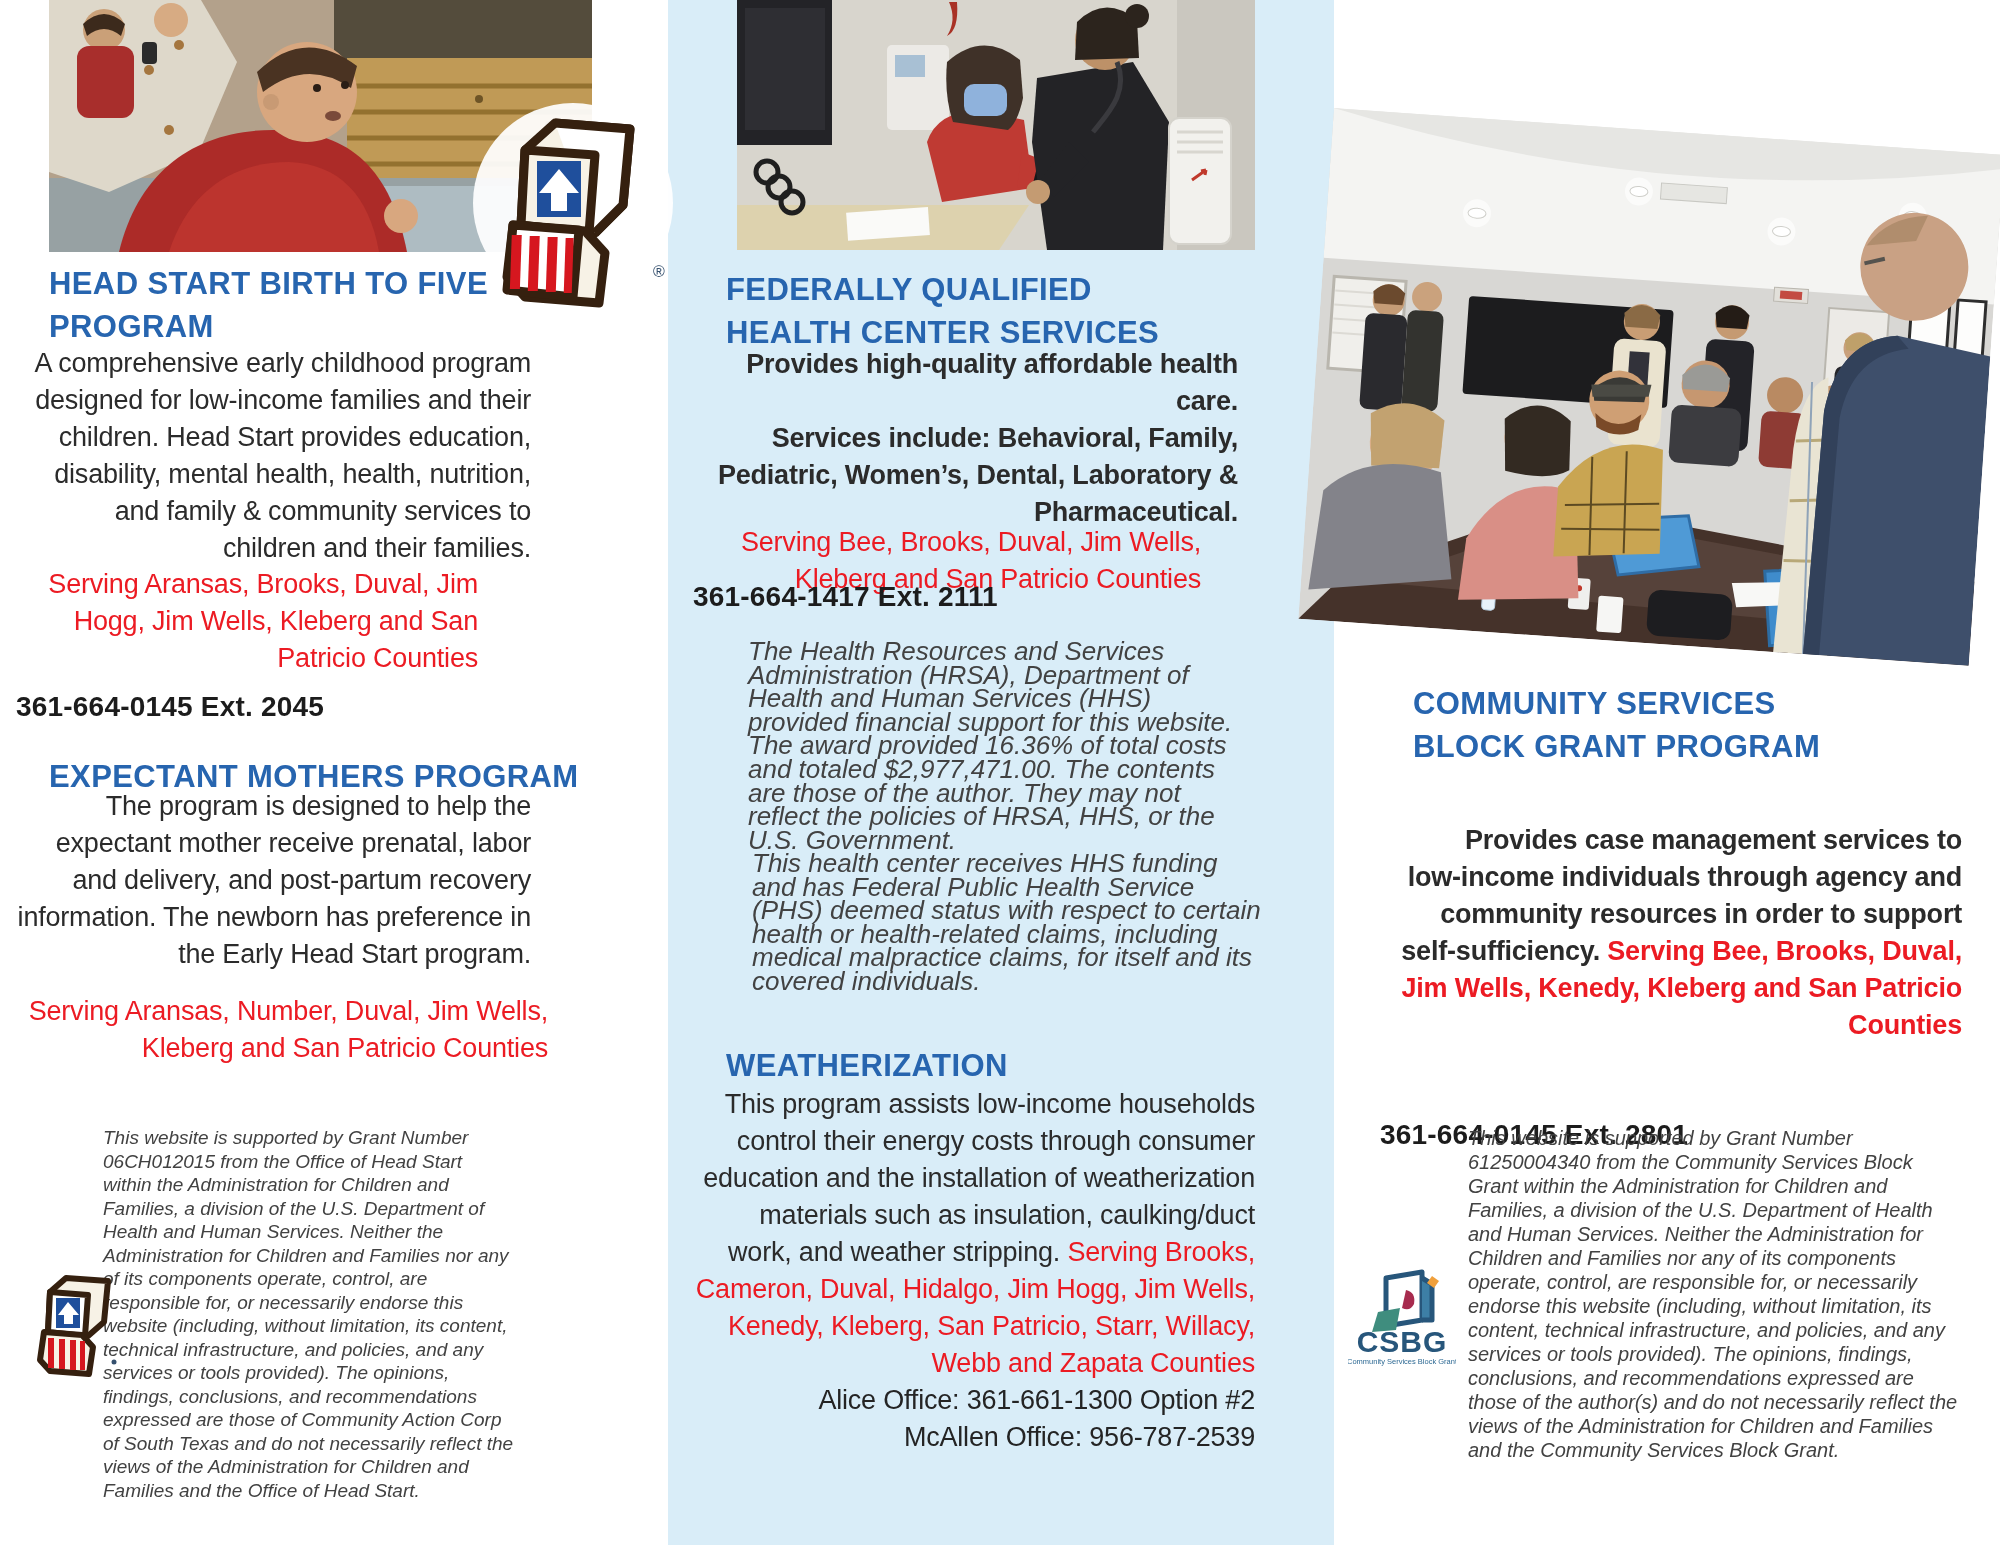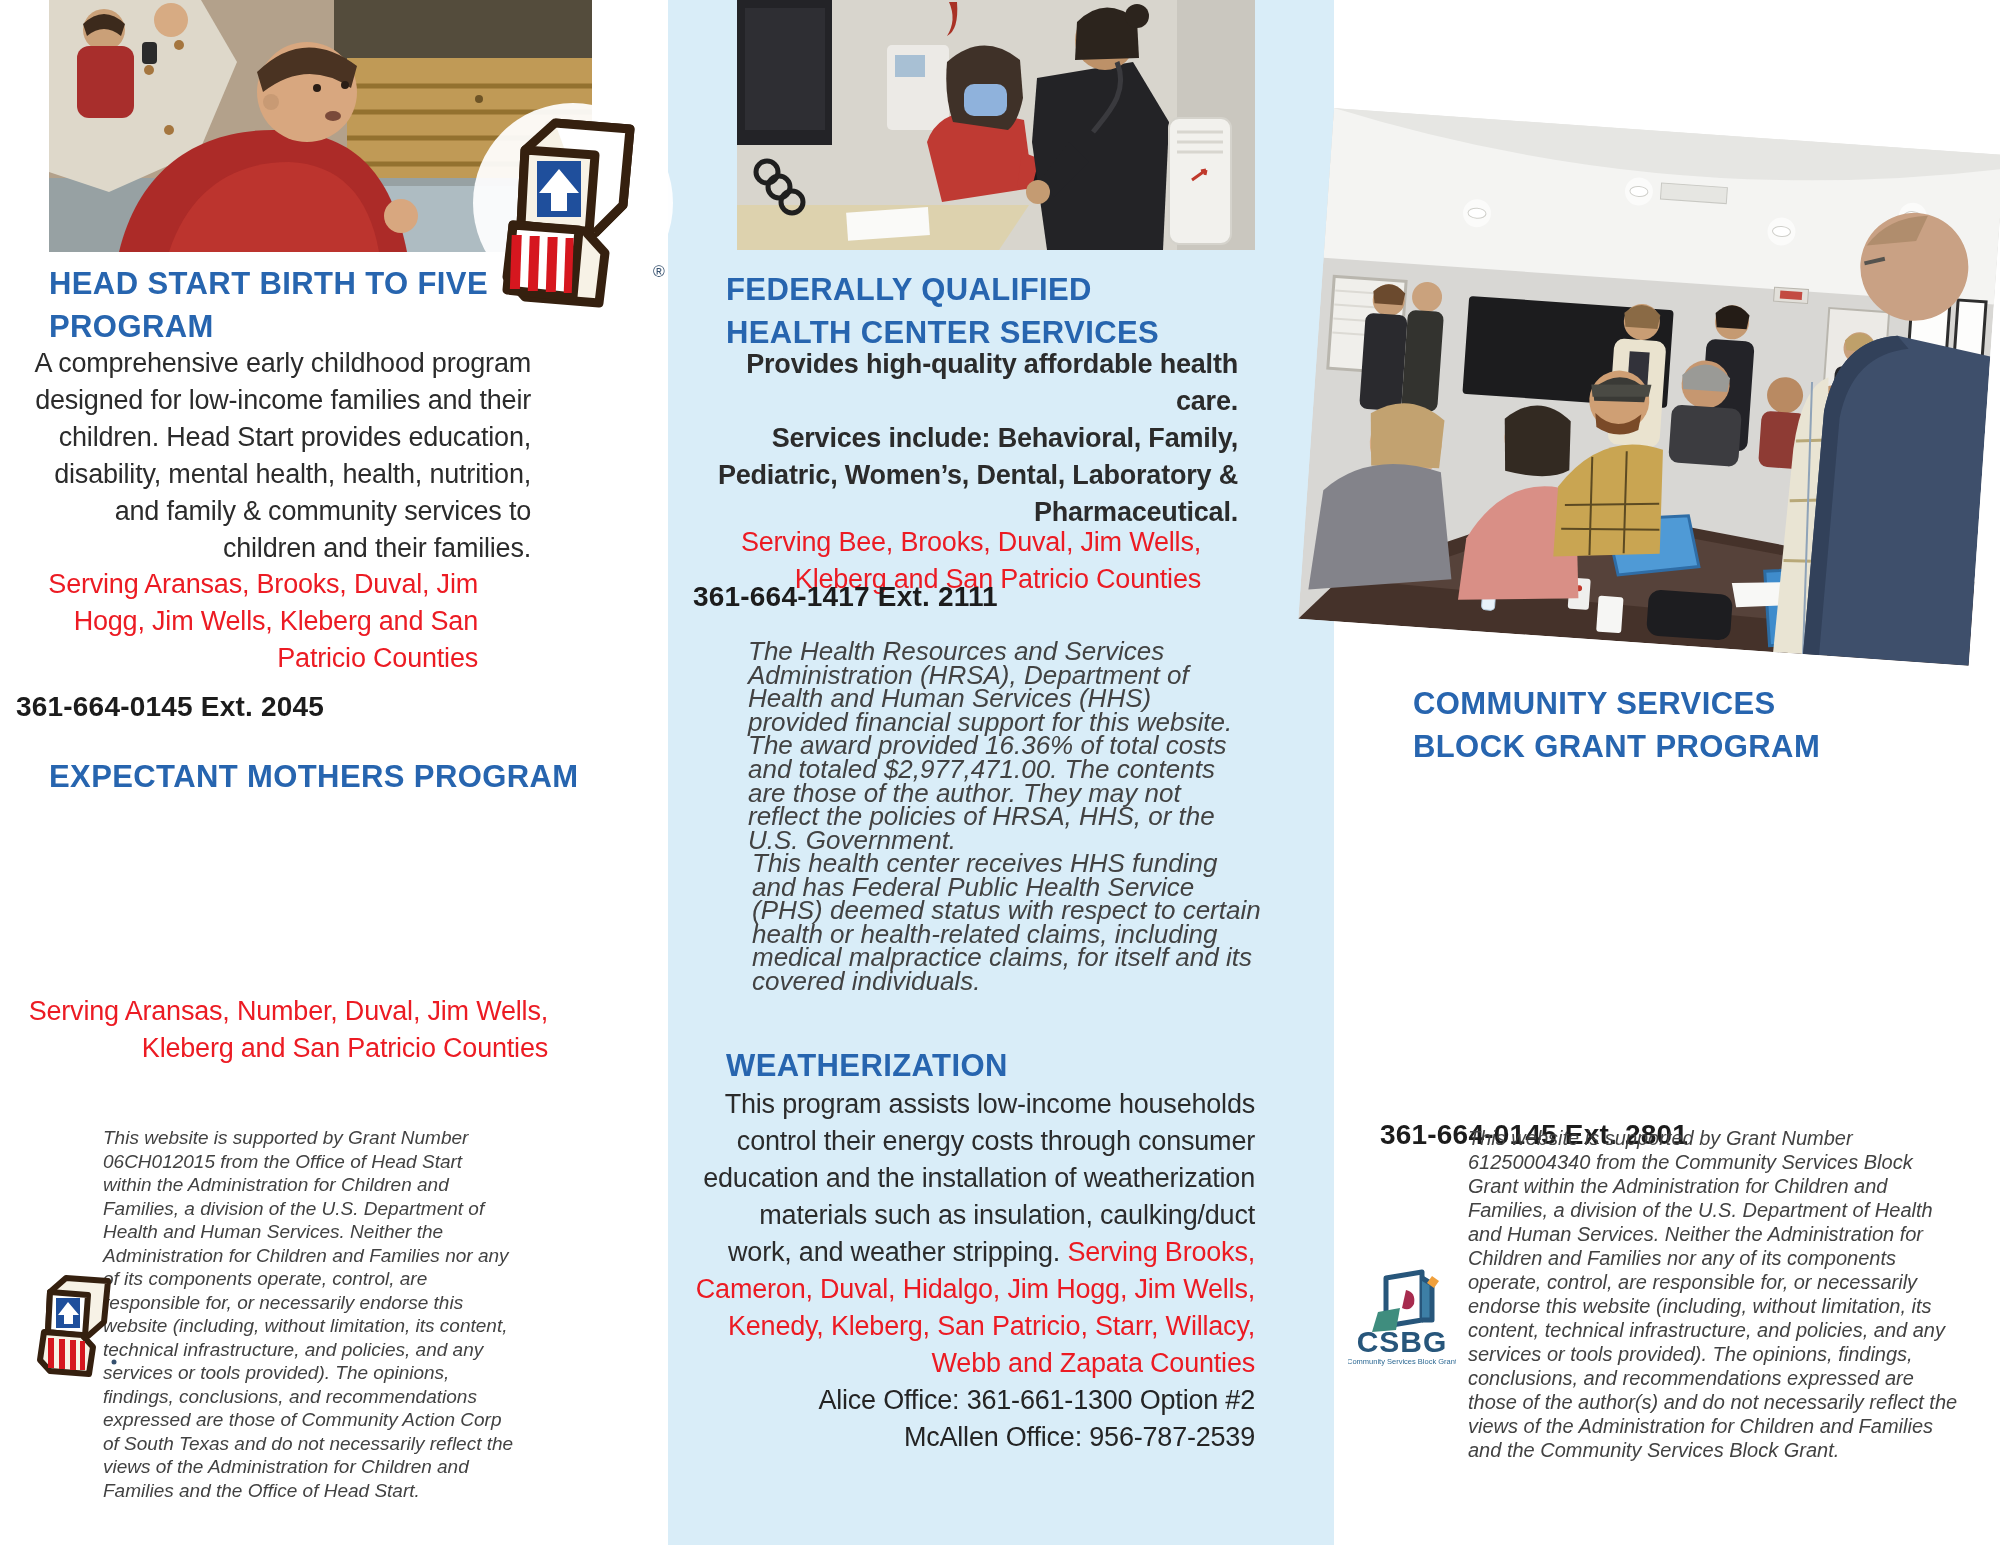--- a/index.html
+++ b/index.html
@@ -95,20 +95,21 @@
 PROGRAM</div>
 
   <div class="abs b" style="left:16px;top:345px;width:515px;">A comprehensive early childhood program designed for low-income families and their children. Head Start provides education, disability, mental health, health, nutrition, and family &amp; community services to children and their families.</div>
 
   <div class="abs b red" style="left:16px;top:566px;width:462px;">Serving Aransas, Brooks, Duval, Jim Hogg, Jim Wells, Kleberg and San Patricio Counties</div>
 
   <div class="abs ph" style="left:16px;top:688px;width:515px;">361-664-0145 Ext. 2045</div>
 
   <div class="abs h" style="left:16px;top:755px;width:600px;">EXPECTANT MOTHERS PROGRAM</div>
 
+  <div class="abs b" style="left:16px;top:788px;width:515px;">The program is designed to help the expectant mother receive prenatal, labor and delivery, and post-partum recovery information.  The newborn has preference in the Early Head Start program.</div>
 
   <div class="abs b red" style="left:16px;top:993px;width:532px;">Serving Aransas, Number, Duval, Jim Wells, Kleberg and San Patricio Counties</div>
 
 
   <div class="abs fine fine-l" style="left:103px;top:1126px;width:412px;">This website is supported by Grant Number 06CH012015 from the Office of Head Start within the Administration for Children and Families, a division of the U.S. Department of Health and Human Services. Neither the Administration for Children and Families nor any of its components operate, control, are responsible for, or necessarily endorse this website (including, without limitation, its content, technical infrastructure, and policies, and any services or tools provided). The opinions, findings, conclusions, and recommendations expressed are those of Community Action Corp of South Texas and do not necessarily reflect the views of the Administration for Children and Families and the Office of Head Start.</div>
 
   <svg class="abs" style="left:26px;top:1266px;" width="94" height="118" viewBox="0 0 94 118">
     <g stroke="#35200f" stroke-width="6" stroke-linejoin="round">
       <path d="M24,26 L40,12 L82,15 L78,56 L62,70 L22,66 Z" fill="#f7f2e6"></path>
       <path d="M24,26 L62,29 L59,70 L22,66 Z" fill="#ffffff"></path>
@@ -303,20 +304,25 @@
           </g>
         <path d="M506,512 L510,268 Q520,196 578,188 L672,202 L672,512 Z" fill="#3e4f6b"></path>
         <path d="M510,268 Q520,196 578,188 L590,200 Q534,210 526,274 L522,512 L506,512 Z" fill="#32415a"></path>
       </g>
     </svg>
   </div>
 
   <div class="abs h" style="left:1380px;top:682px;width:580px;">COMMUNITY SERVICES
 BLOCK GRANT PROGRAM</div>
 
+  <div class="abs b preline" style="left:1380px;top:785px;width:582px;">
+    <span>Provides case management services to
+low-income individuals through agency and community resources in order to support
+self-sufficiency. </span><span class="red">Serving Bee, Brooks, Duval, Jim Wells, Kenedy, Kleberg and San Patricio Counties</span>
+  </div>
 
   <div class="abs ph" style="left:1380px;top:1116px;width:582px;">361-664-0145 Ext. 2801</div>
 
   <div class="abs fine fine-r" style="left:1468px;top:1126px;width:494px;">This website is supported by Grant Number 61250004340 from the Community Services Block Grant within the Administration for Children and Families, a division of the U.S. Department of Health and Human Services. Neither the Administration for Children and Families nor any of its components operate, control, are responsible for, or necessarily endorse this website (including, without limitation, its content, technical infrastructure, and policies, and any services or tools provided). The opinions, findings, conclusions, and recommendations expressed are those of the author(s) and do not necessarily reflect the views of the Administration for Children and Families and the Community Services Block Grant.</div>
 
   <svg class="abs" style="left:1348px;top:1268px;" width="108" height="100" viewBox="0 0 108 100">
     <g stroke="#27567b" stroke-width="5" stroke-linejoin="round" fill="none">
       <path d="M38,10 L74,4 L74,52 L38,58 Z"></path>
       <path d="M74,10 L84,16 L84,52 L74,52" fill="#3d7fa6"></path>
     </g>

